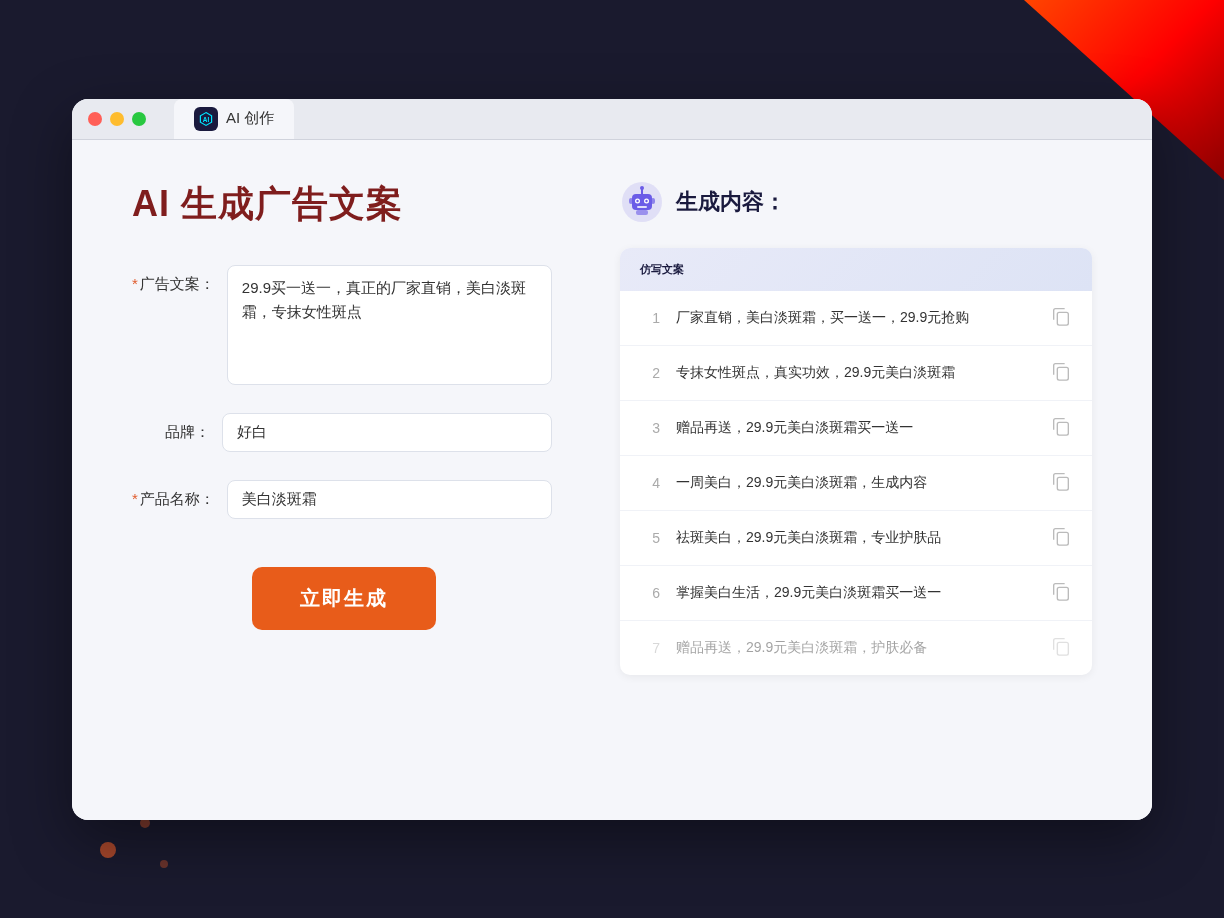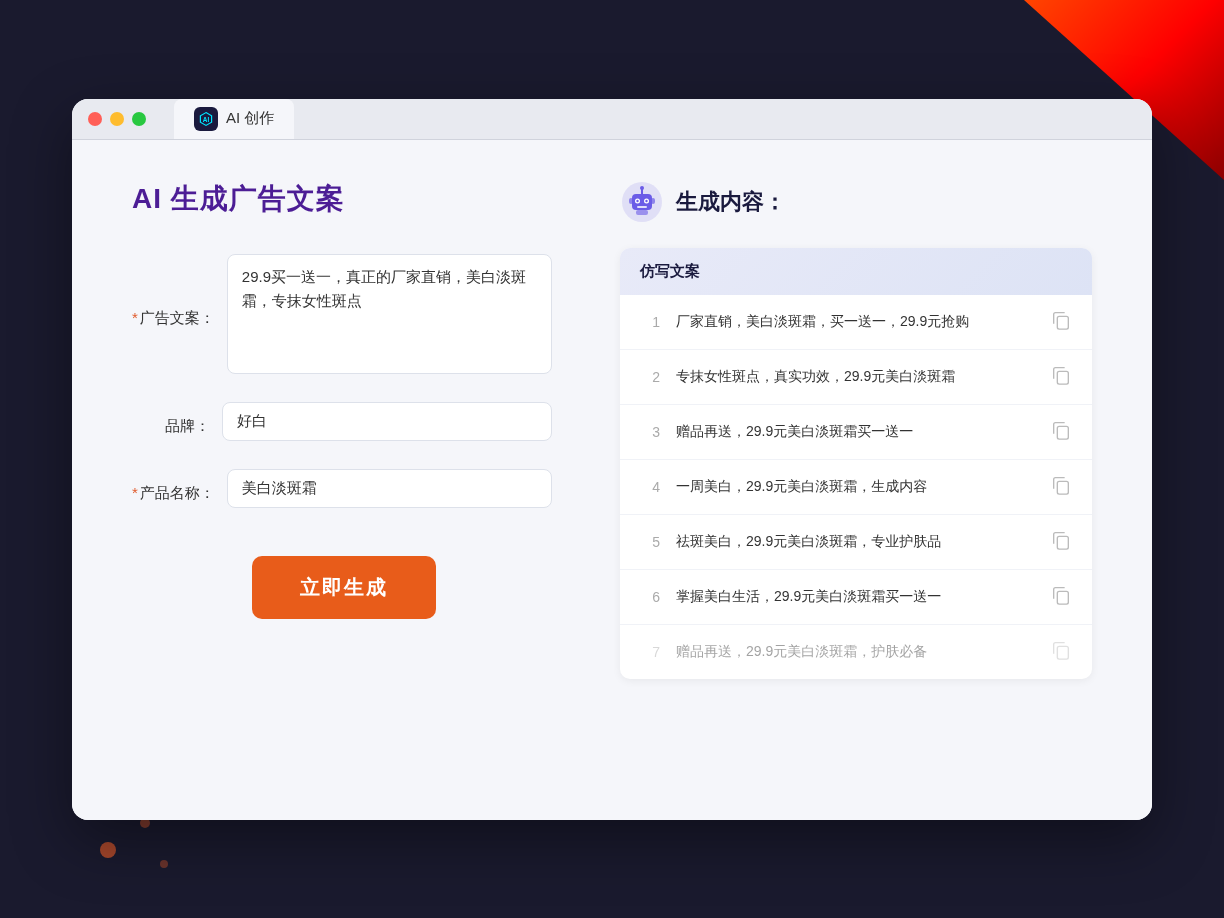--- a/index.html
+++ b/index.html
@@ -98,30 +98,30 @@
       display: flex;
       gap: 60px;
       min-height: 680px;
     }
 
     
     .left-panel {
       flex: 0 0 420px;
     }
     .page-title {
-      font-size: 28px;
+      font-size: 36px;
       font-weight: 700;
-      color: #4c1d95;
+      color: #7f1d1d;
       margin-bottom: 36px;
       letter-spacing: 1px;
     }
 
     .form-group {
       display: flex;
-      align-items: center;
+      align-items: flex-start;
       margin-bottom: 28px;
     }
     .form-label {
       font-size: 15px;
       color: #333;
       white-space: nowrap;
       padding-top: 10px;
       min-width: 90px;
       text-align: right;
       padding-right: 12px;
@@ -183,21 +183,21 @@
 
     .results-table {
       background: #fff;
       border-radius: 10px;
       overflow: hidden;
       box-shadow: 0 2px 8px rgba(0,0,0,0.06);
     }
     .results-header {
       background: linear-gradient(135deg, #e8eaf8 0%, #dde3f5 100%);
       padding: 14px 20px;
-      font-size: 15px;
+      font-size: 11px;
       font-weight: 600;
       color: #1a1a3e;
     }
     .result-row {
       display: flex;
       align-items: center;
       padding: 14px 20px;
       border-bottom: 1px solid #f0f2f7;
       gap: 16px;
     }

